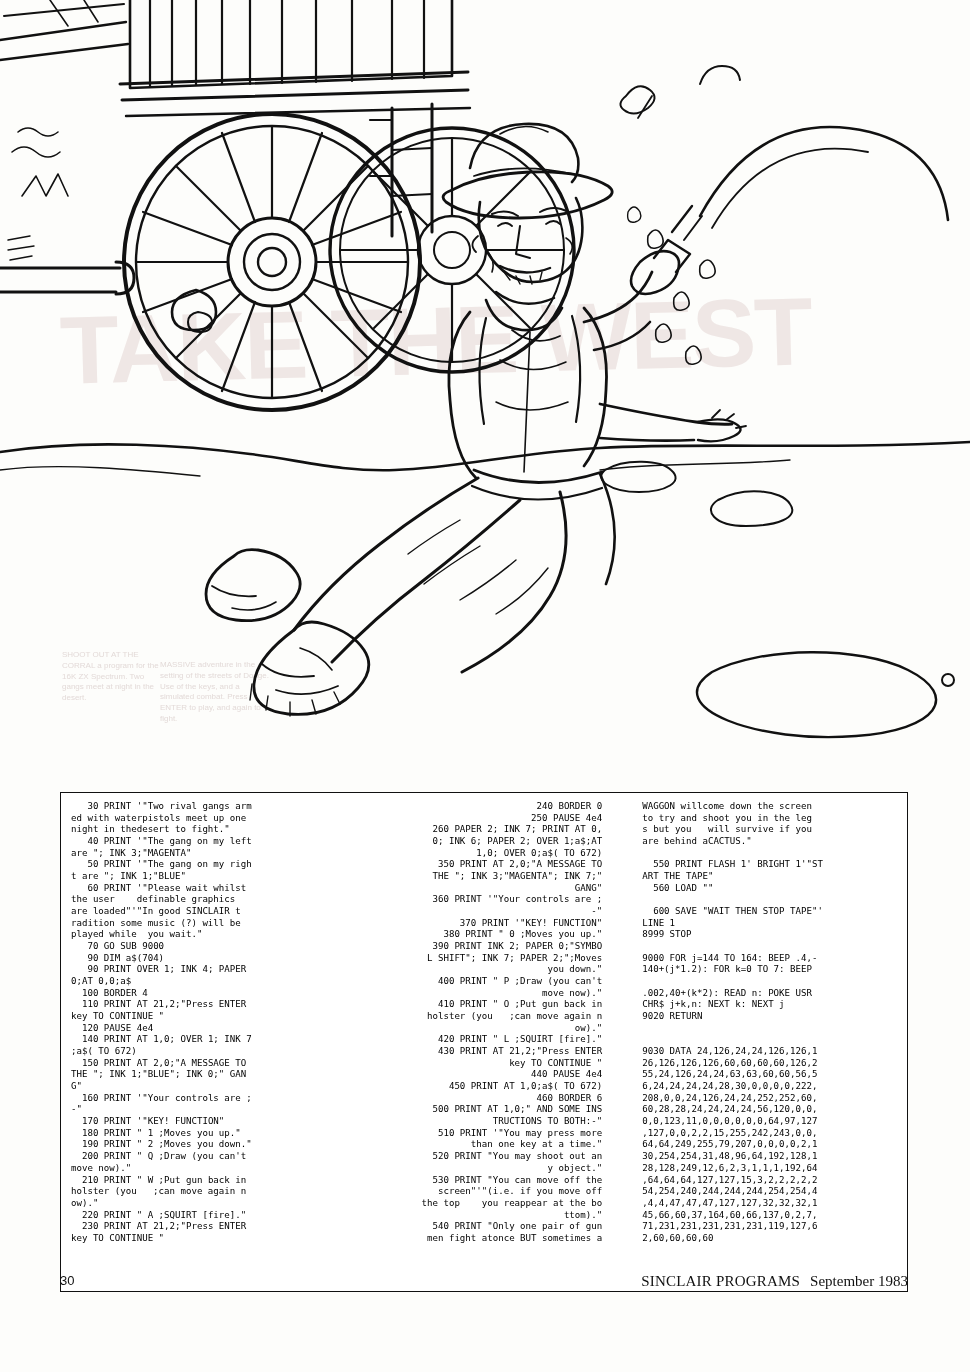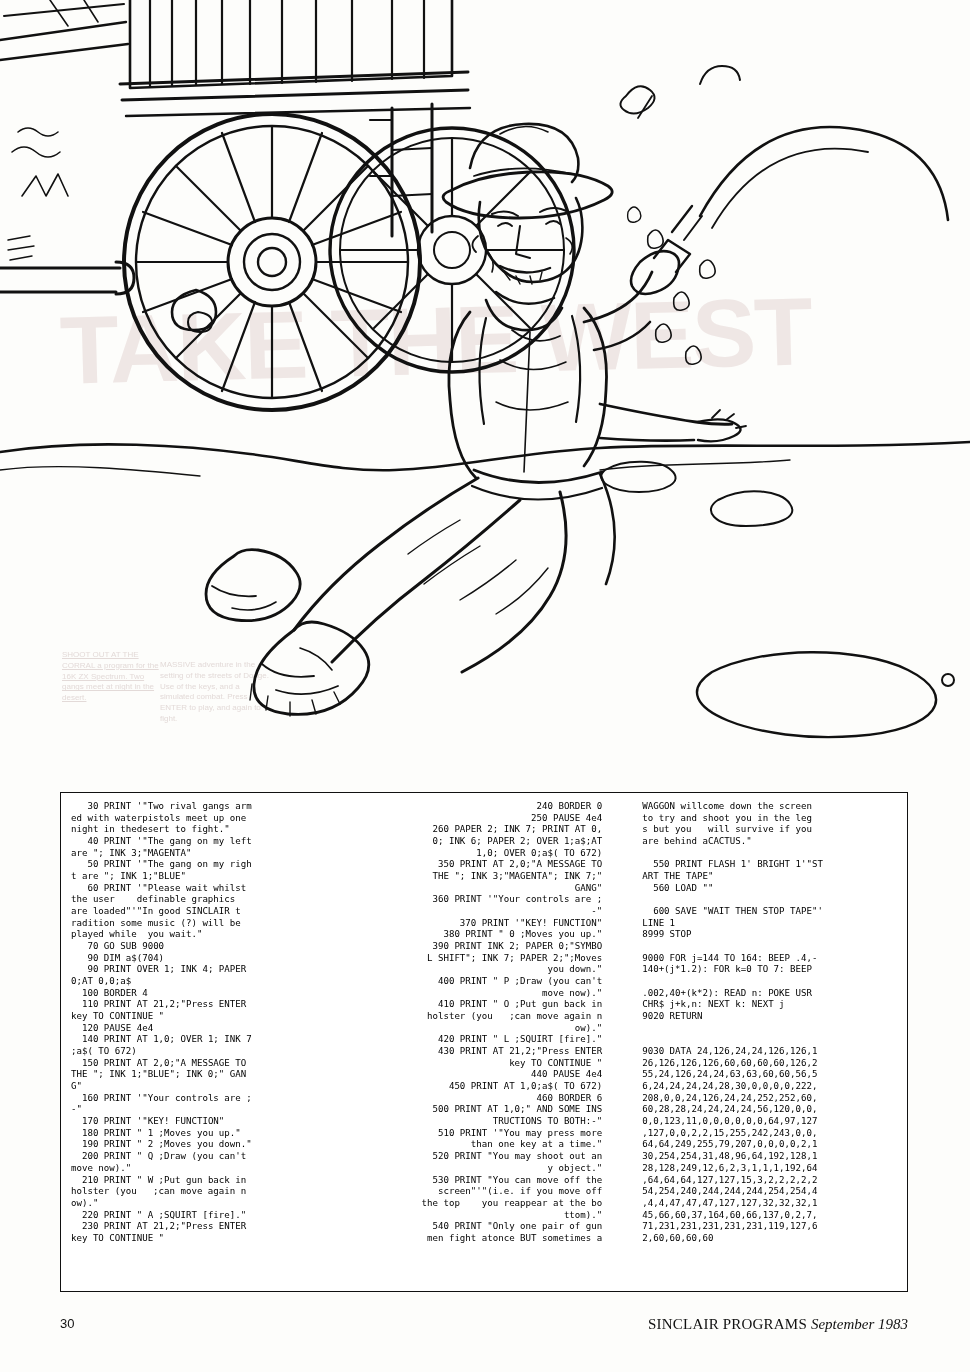--- a/index.html
+++ b/index.html
@@ -45,21 +45,20 @@
   .ghost-small {
     position: absolute;
     left: 62px;
     top: 650px;
     width: 100px;
     font-size: 8px;
     line-height: 1.35;
     color: #e3dad8;
     pointer-events: none;
     user-select: none;
-    text-decoration: underline;
   }
   .ghost-small2 {
     position: absolute;
     left: 160px;
     top: 660px;
     width: 110px;
     font-size: 8px;
     line-height: 1.35;
     color: #e3dad8;
     pointer-events: none;
@@ -89,21 +88,21 @@
     box-sizing: border-box;
   }
   .col-1 { width: 282px; padding-right: 6px; }
   .col-2 { width: 282px; padding-right: 6px; text-align: right; }
   .col-3 { width: 272px; margin-left: 34px; }
 
   
   .footer {
     position: absolute;
     left: 0;
-    top: 1316px;
+    top: 1273px;
     width: 970px;
     height: 30px;
   }
   .page-number {
     position: absolute;
     left: 60px;
     top: 0;
     font-family: "Liberation Sans", sans-serif;
     font-size: 13px;
     color: #111;
@@ -114,22 +113,21 @@
     top: 0;
     font-family: "Liberation Serif", serif;
     font-size: 15px;
     color: #111;
     white-space: nowrap;
   }
   .footer-right .mag {
     letter-spacing: 0.2px;
   }
   .footer-right .issue {
-    font-style: italic;
-    margin-left: 4px;
+    margin-left: 10px;
   }
 </style>
 </head>
 <body>
 
 <div class="page">
 
   <div class="ghost-text">TAKE
 THE
 WEST</div>

